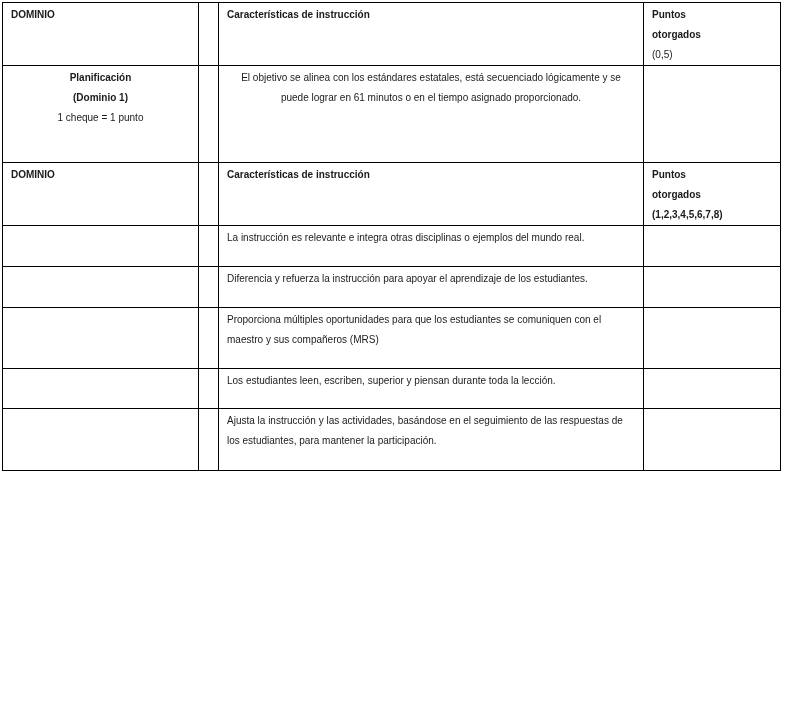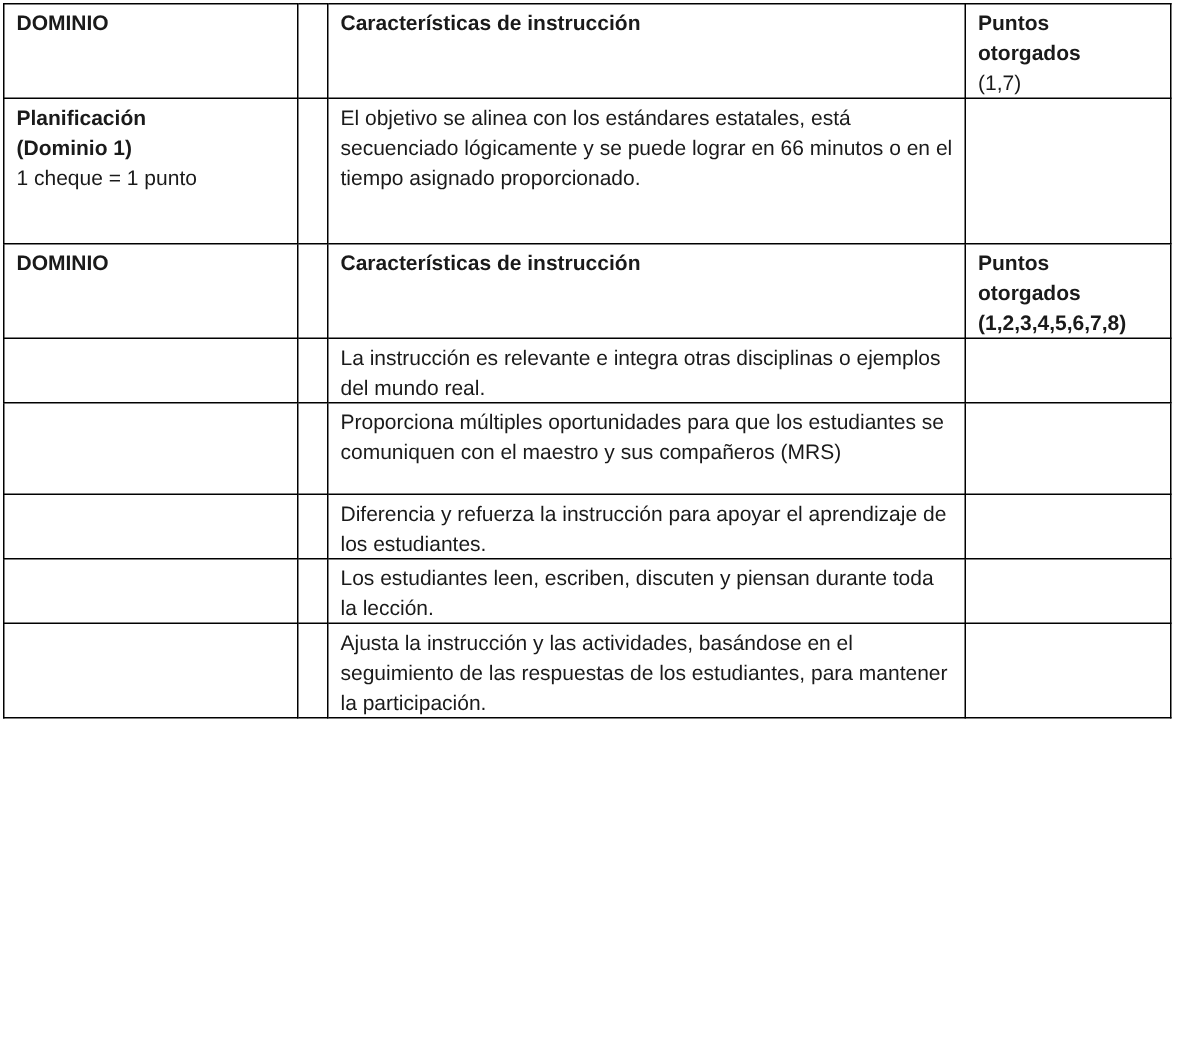--- a/index.html
+++ b/index.html
@@ -1,20 +1,20 @@
 <!DOCTYPE html>
 <html><head>
 <meta charset="utf-8">
 <style>
   html, body { margin:0; padding:0; background:#ffffff; }
   body { width:785px; height:709px; overflow:hidden; position:relative;
          font-family:"Liberation Sans", sans-serif; color:#1a1a1a; }
   table { position:absolute; left:2px; top:2px; border-collapse:collapse; table-layout:fixed; width:778px; }
   td { border:1px solid #000; vertical-align:top; padding:2px 8px 0 8px;
-       font-size:14px; line-height:20px; }
+       font-size:10px; line-height:20px; }
   col.c1 { width:196px; } col.c2 { width:20px; } col.c3 { width:425px; } col.c4 { width:137px; }
   .b { font-weight:bold; }
   td.gap { padding:0; }
   .blk { display:block; }
 </style>
 </head>
 <body>
 
 <table>
   <colgroup>
@@ -25,32 +25,32 @@
     </colgroup>
 
   <tbody>
       <tr style="height:61px;">
     <td class="b">DOMINIO</td>
     <td class="gap"></td>
     <td class="b">Características de instrucción</td>
     <td>
       <span class="b blk">Puntos</span>
       <span class="b blk">otorgados</span>
-      <span class="blk">(1,7)</span>
+      <span class="blk">(0,5)</span>
     </td>
   </tr>
 
-  <tr style="height:97px;">
+  <tr style="height:97px;text-align:center;">
     <td>
       <span class="b blk">Planificación</span>
       <span class="b blk">(Dominio 1)</span>
       <span class="blk">1 cheque = 1 punto</span>
     </td>
     <td class="gap"></td>
-    <td>El objetivo se alinea con los estándares estatales, está secuenciado lógicamente y se puede lograr en 66 minutos o en el tiempo asignado proporcionado.</td>
+    <td>El objetivo se alinea con los estándares estatales, está secuenciado lógicamente y se puede lograr en 61 minutos o en el tiempo asignado proporcionado.</td>
     <td></td>
   </tr>
 
 
   <tr style="height:62px;">
     <td class="b">DOMINIO</td>
     <td class="gap"></td>
     <td class="b">Características de instrucción</td>
     <td>
       <span class="b blk">Puntos</span>
@@ -61,39 +61,39 @@
 
 
   <tr style="height:41px;padding-left:44px;">
     <td></td>
     <td class="gap"></td>
     <td>La instrucción es relevante e integra otras disciplinas o ejemplos del mundo real.</td>
     <td></td>
   </tr>
 
 
+  <tr style="height:41px;">
+    <td></td>
+    <td class="gap"></td>
+    <td>Diferencia y refuerza la instrucción para apoyar el aprendizaje de los estudiantes.</td>
+    <td></td>
+  </tr>
+
   <tr style="height:61px;">
     <td></td>
     <td class="gap"></td>
     <td>Proporciona múltiples oportunidades para que los estudiantes se comuniquen con el maestro y sus compañeros (MRS)</td>
     <td></td>
   </tr>
 
-  <tr style="height:41px;">
-    <td></td>
-    <td class="gap"></td>
-    <td>Diferencia y refuerza la instrucción para apoyar el aprendizaje de los estudiantes.</td>
-    <td></td>
-  </tr>
-
 
   <tr style="height:40px;">
     <td></td>
     <td class="gap"></td>
-    <td>Los estudiantes leen, escriben, discuten y piensan durante toda la lección.</td>
+    <td>Los estudiantes leen, escriben, superior y piensan durante toda la lección.</td>
     <td></td>
   </tr>
 
   <tr style="height:62px;">
     <td></td>
     <td class="gap"></td>
     <td>Ajusta la instrucción y las actividades, basándose en el seguimiento de las respuestas de los estudiantes, para mantener la participación.</td>
     <td></td>
   </tr>
 

